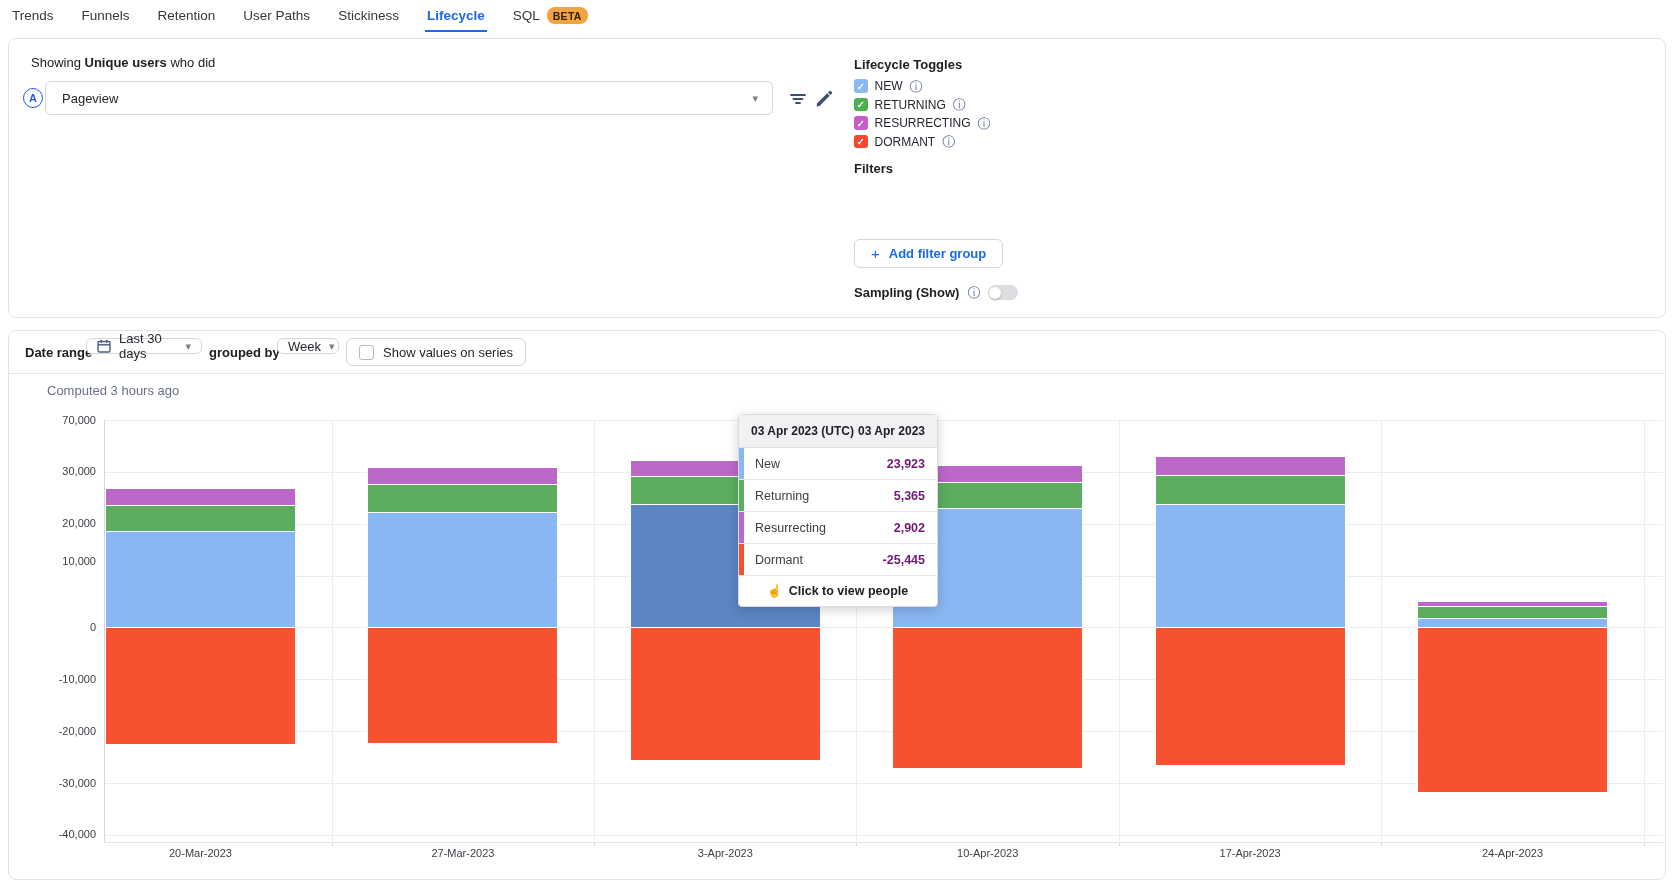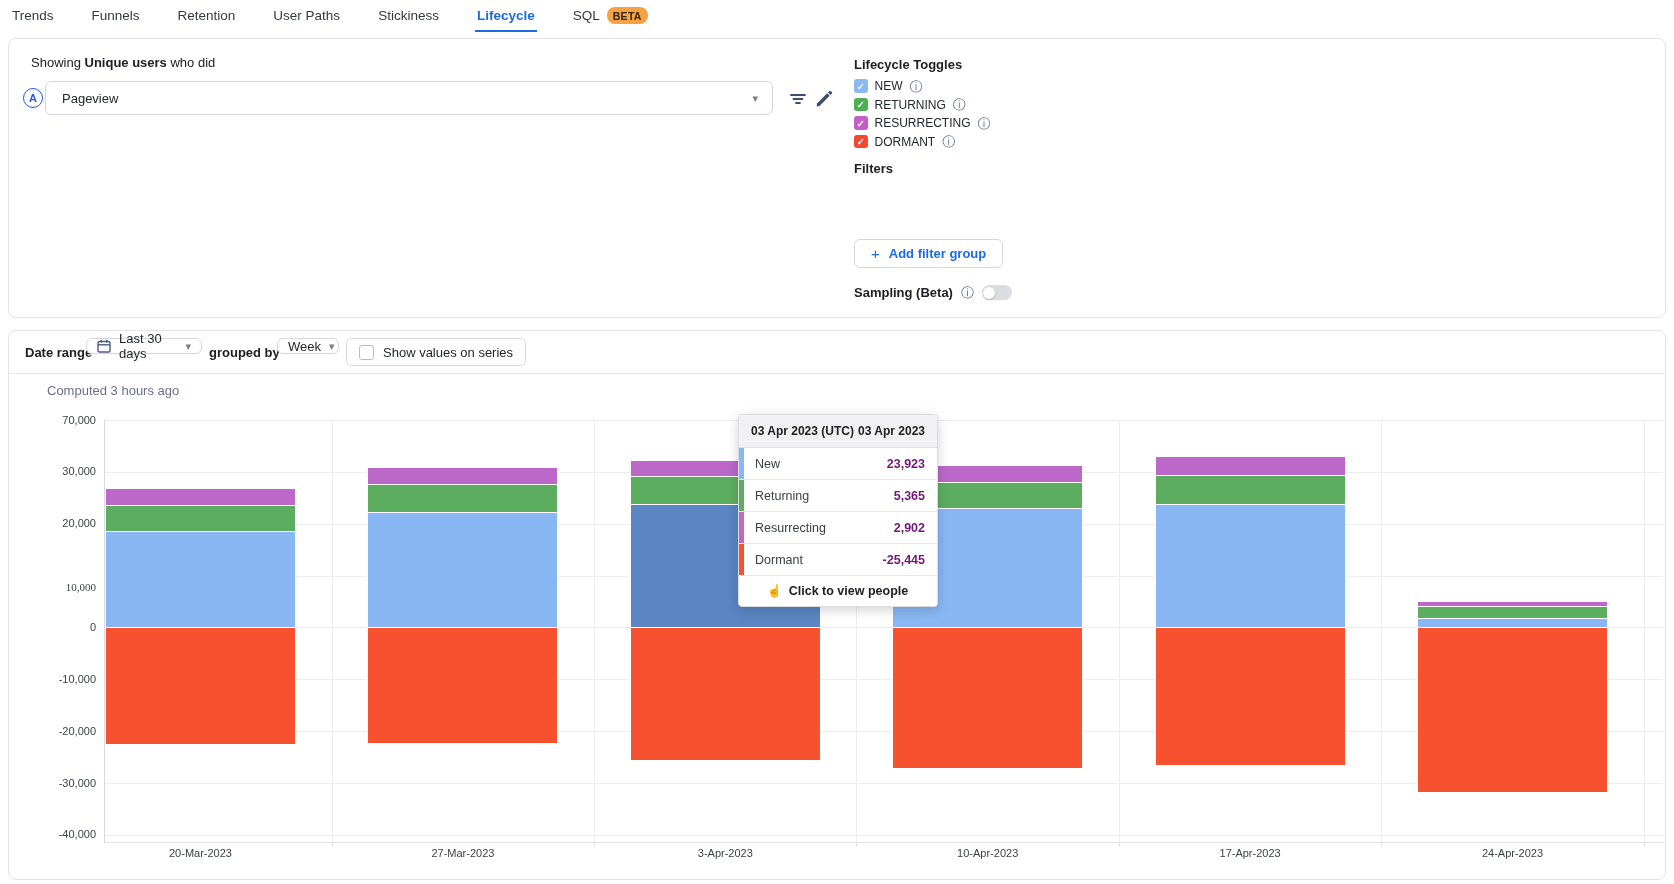--- a/index.html
+++ b/index.html
@@ -1,21 +1,21 @@
 <!DOCTYPE html>
 <html><head>
 <meta charset="utf-8">
 <style>
   * { margin:0; padding:0; box-sizing:border-box; }
   html,body { background:#fff; }
   body { font-family:"Liberation Sans", sans-serif; color:#202124; }
   .app { position:relative; width:1674px; height:884px; background:#fff; overflow:hidden; }
 
   
-  .tabbar { position:absolute; left:10px; top:0; height:32px; display:flex; align-items:center; gap:34px; }
+  .tabbar { position:absolute; left:10px; top:0; height:32px; display:flex; align-items:center; gap:24px; }
   .tab { font-size:13.5px; color:#35383d; cursor:pointer; padding:8px 2px 9px; white-space:nowrap; }
   .tab.active { color:#1d6be3; font-weight:700; border-bottom:2.5px solid #1d6be3; padding-bottom:6.5px; }
   .tab.sql { display:flex; align-items:center; gap:7px; }
   .beta { background:#f5a342; color:#31250a; font-size:10.5px; font-weight:700; padding:2.5px 6px; border-radius:8px; letter-spacing:.3px; }
 
   
   .panel { position:absolute; background:#fff; border:1px solid #e2e3e6; border-radius:8px; }
   .panel1 { left:8px; top:38px; width:1658px; height:280px; }
   .panel2 { left:8px; top:330px; width:1658px; height:550px; }
 
@@ -158,21 +158,21 @@
         <span class="lt-label">DORMANT</span>
         <span class="info">ⓘ</span>
       </div>
 
       <div class="filters-title">Filters</div>
       <button class="add-filter">
         <span class="plus">+</span>
         <span class="af-label">Add filter group</span>
       </button>
       <div class="sampling">
-        <span class="s-label">Sampling (Beta)</span>
+        <span class="s-label">Sampling (Show)</span>
         <span class="info">ⓘ</span>
         <span class="toggle-off">
             <span class="knob"></span>
           </span>
       </div>
     </div>
   </div>
 
   <div class="panel panel2">
     <div class="ctl-label" style="left:16px;">Date range</div>
@@ -202,21 +202,21 @@
     <div class="computed">Computed 3 hours ago</div>
 
     <div id="plot">
         <div class="gl-h" style="left: 95px; top: 89px; width: 1559px;"></div>
         <div class="ytick" style="left: 7px; top: 82.5px;">70,000</div>
         <div class="gl-h" style="left: 95px; top: 140.87px; width: 1559px;"></div>
         <div class="ytick" style="left: 7px; top: 134.37px;">30,000</div>
         <div class="gl-h" style="left: 95px; top: 192.74px; width: 1559px;"></div>
         <div class="ytick" style="left: 7px; top: 186.24px;">20,000</div>
         <div class="gl-h" style="left: 95px; top: 244.61px; width: 1559px;"></div>
-        <div class="ytick" style="left: 7px; top: 250px; font-family: Liberation Serif, serif;">10,000</div>
+        <div class="ytick" style="left: 7px; top: 224px;">10,000</div>
         <div class="gl-h" style="left: 95px; top: 296.48px; width: 1559px;"></div>
         <div class="ytick" style="left: 7px; top: 289.98px;">0</div>
         <div class="gl-h" style="left: 95px; top: 348.35px; width: 1559px;"></div>
         <div class="ytick" style="left: 7px; top: 341.85px;">-10,000</div>
         <div class="gl-h" style="left: 95px; top: 400.22px; width: 1559px;"></div>
         <div class="ytick" style="left: 7px; top: 393.72px;">-20,000</div>
         <div class="gl-h" style="left: 95px; top: 452.09px; width: 1559px;"></div>
         <div class="ytick" style="left: 7px; top: 445.59px;">-30,000</div>
         <div class="gl-h" style="left: 95px; top: 503.96px; width: 1559px;"></div>
         <div class="ytick" style="left: 7px; top: 497.46px;">-40,000</div>

